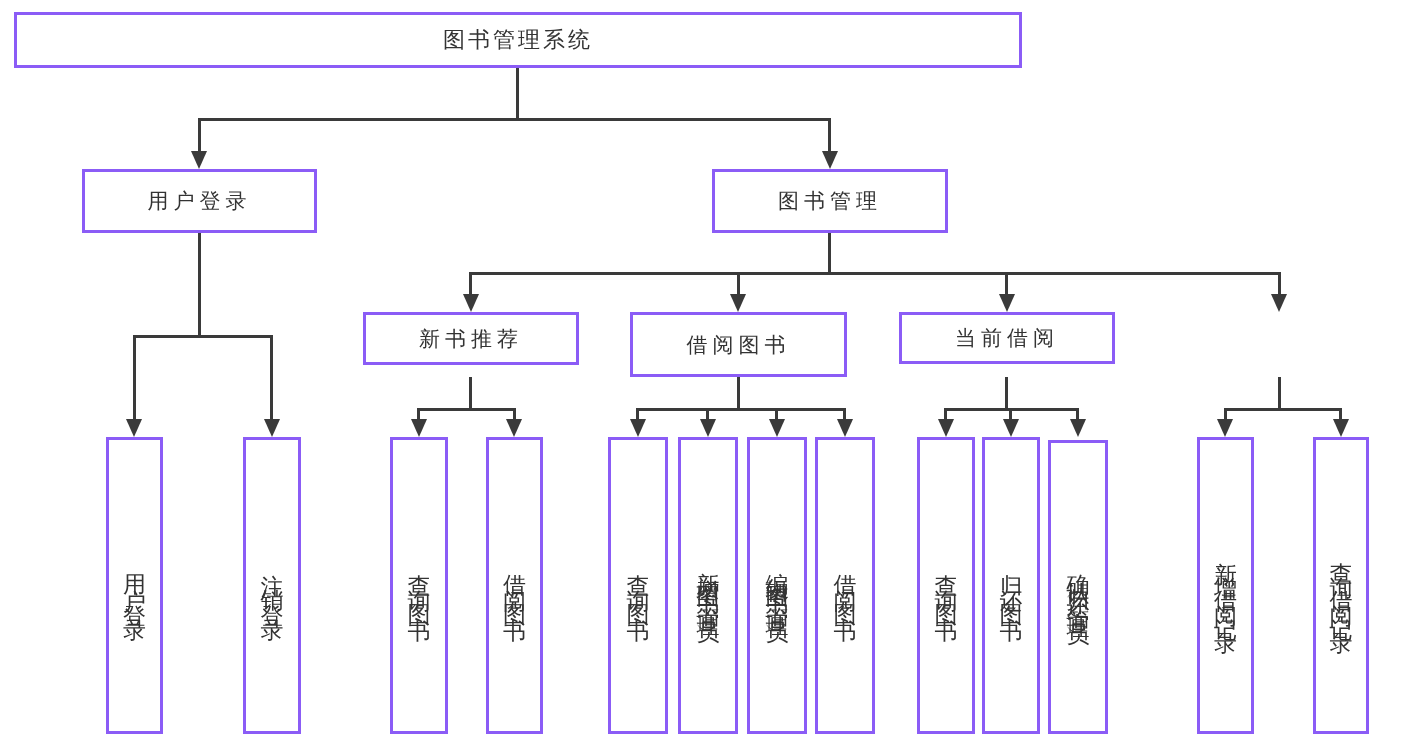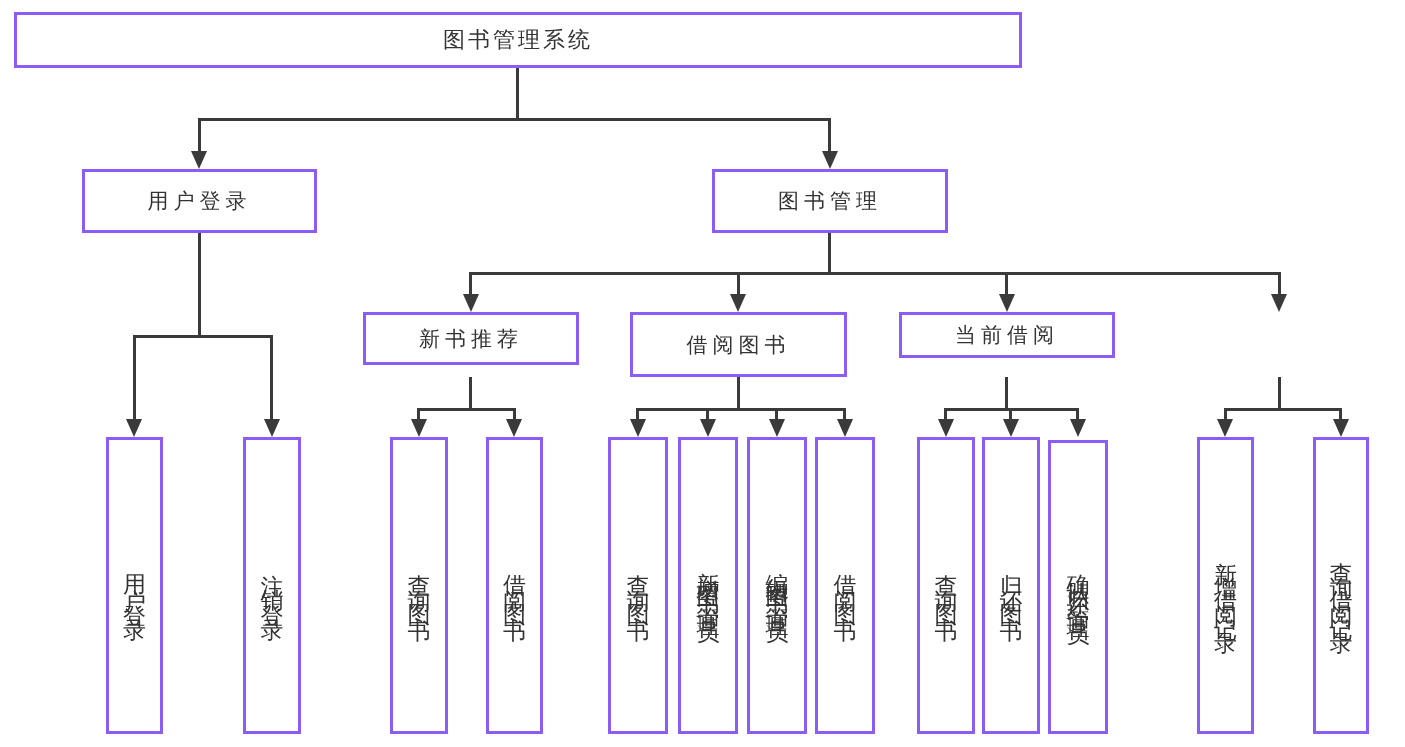--- a/index.html
+++ b/index.html
@@ -69,21 +69,21 @@
   <div class="arrow" style="left:730px;top:294px"></div>
   <div class="arrow" style="left:999px;top:294px"></div>
   <div class="arrow" style="left:1271px;top:294px"></div>
 
   <div class="box hbox" style="left:363px;top:312px;width:216px;height:53px">
     <span class="lbl">新书推荐</span>
   </div>
   <div class="box hbox" style="left:630px;top:312px;width:217px;height:65px">
     <span class="lbl">借阅图书</span>
   </div>
-  <div class="box hbox" style="left:899px;top:312px;width:216px;height:46px">
+  <div class="box hbox" style="left:899px;top:312px;width:216px;height:52px">
     <span class="lbl">当前借阅</span>
   </div>
 
   <div class="v" style="left:469px;top:377px;height:31px"></div>
   <div class="h" style="left:417px;top:408px;width:99px"></div>
   <div class="v" style="left:417px;top:408px;height:11px"></div>
   <div class="v" style="left:513px;top:408px;height:11px"></div>
   <div class="arrow" style="left:411px;top:419px"></div>
   <div class="arrow" style="left:506px;top:419px"></div>
 

